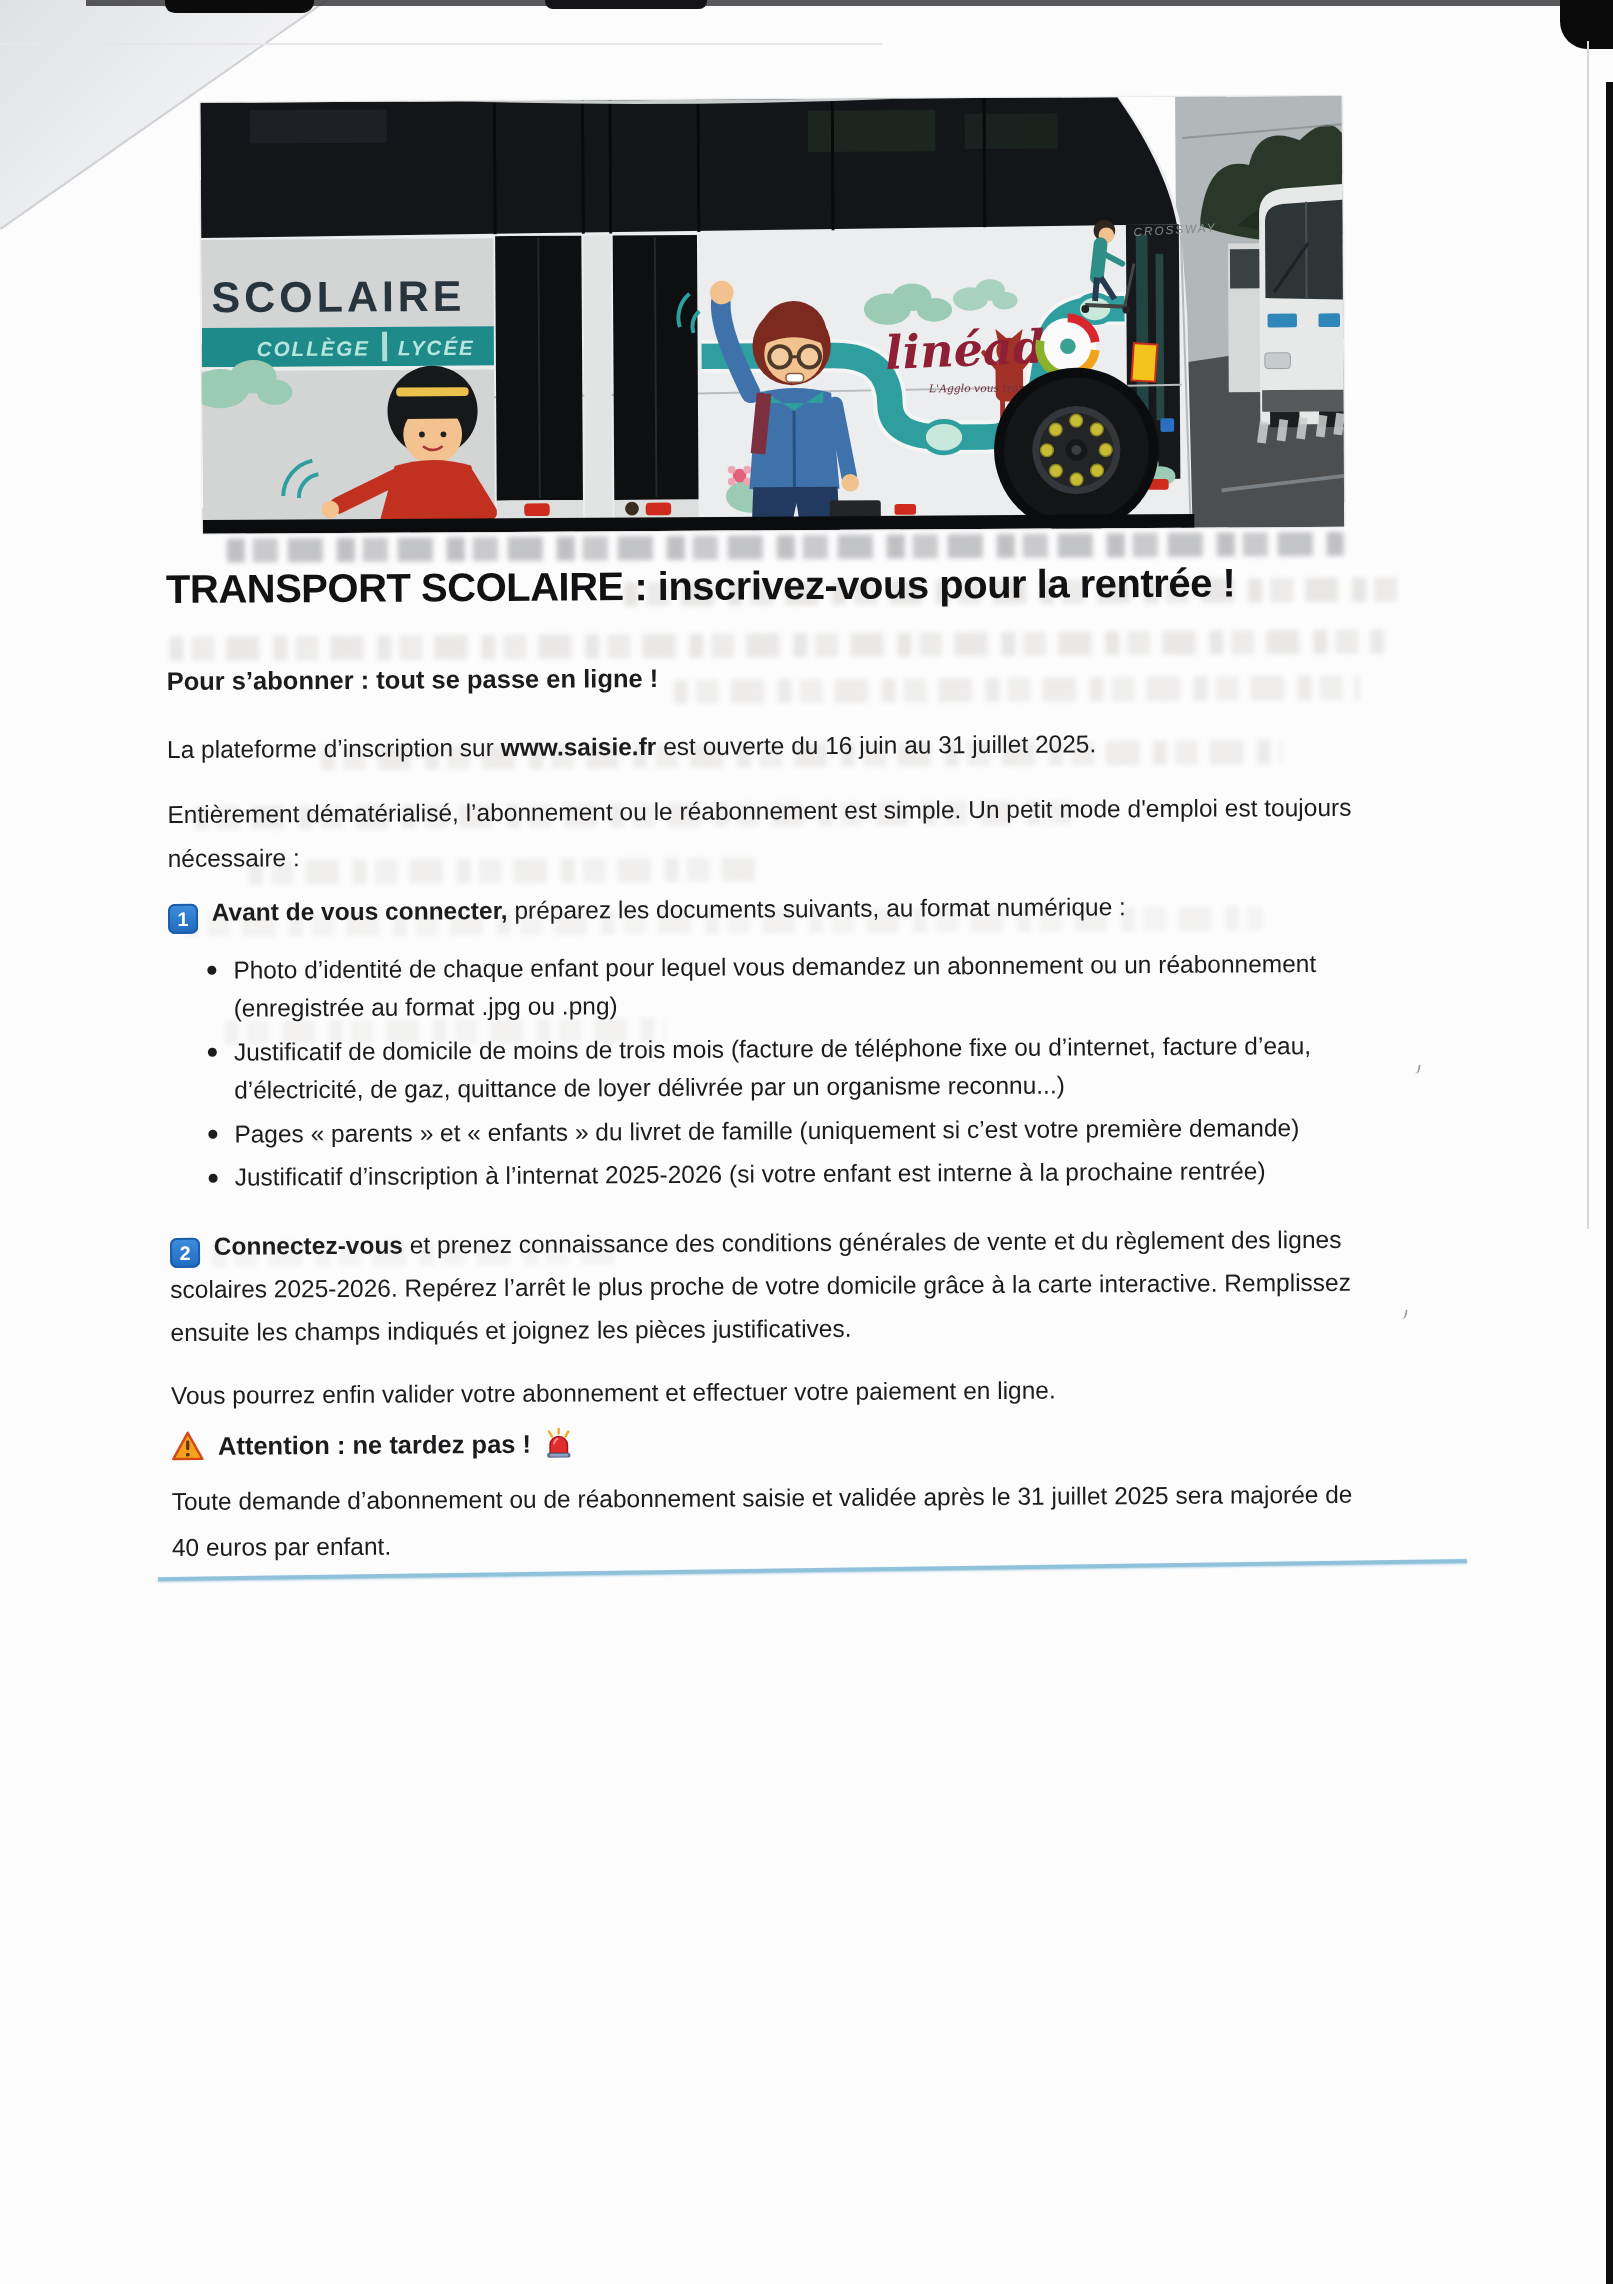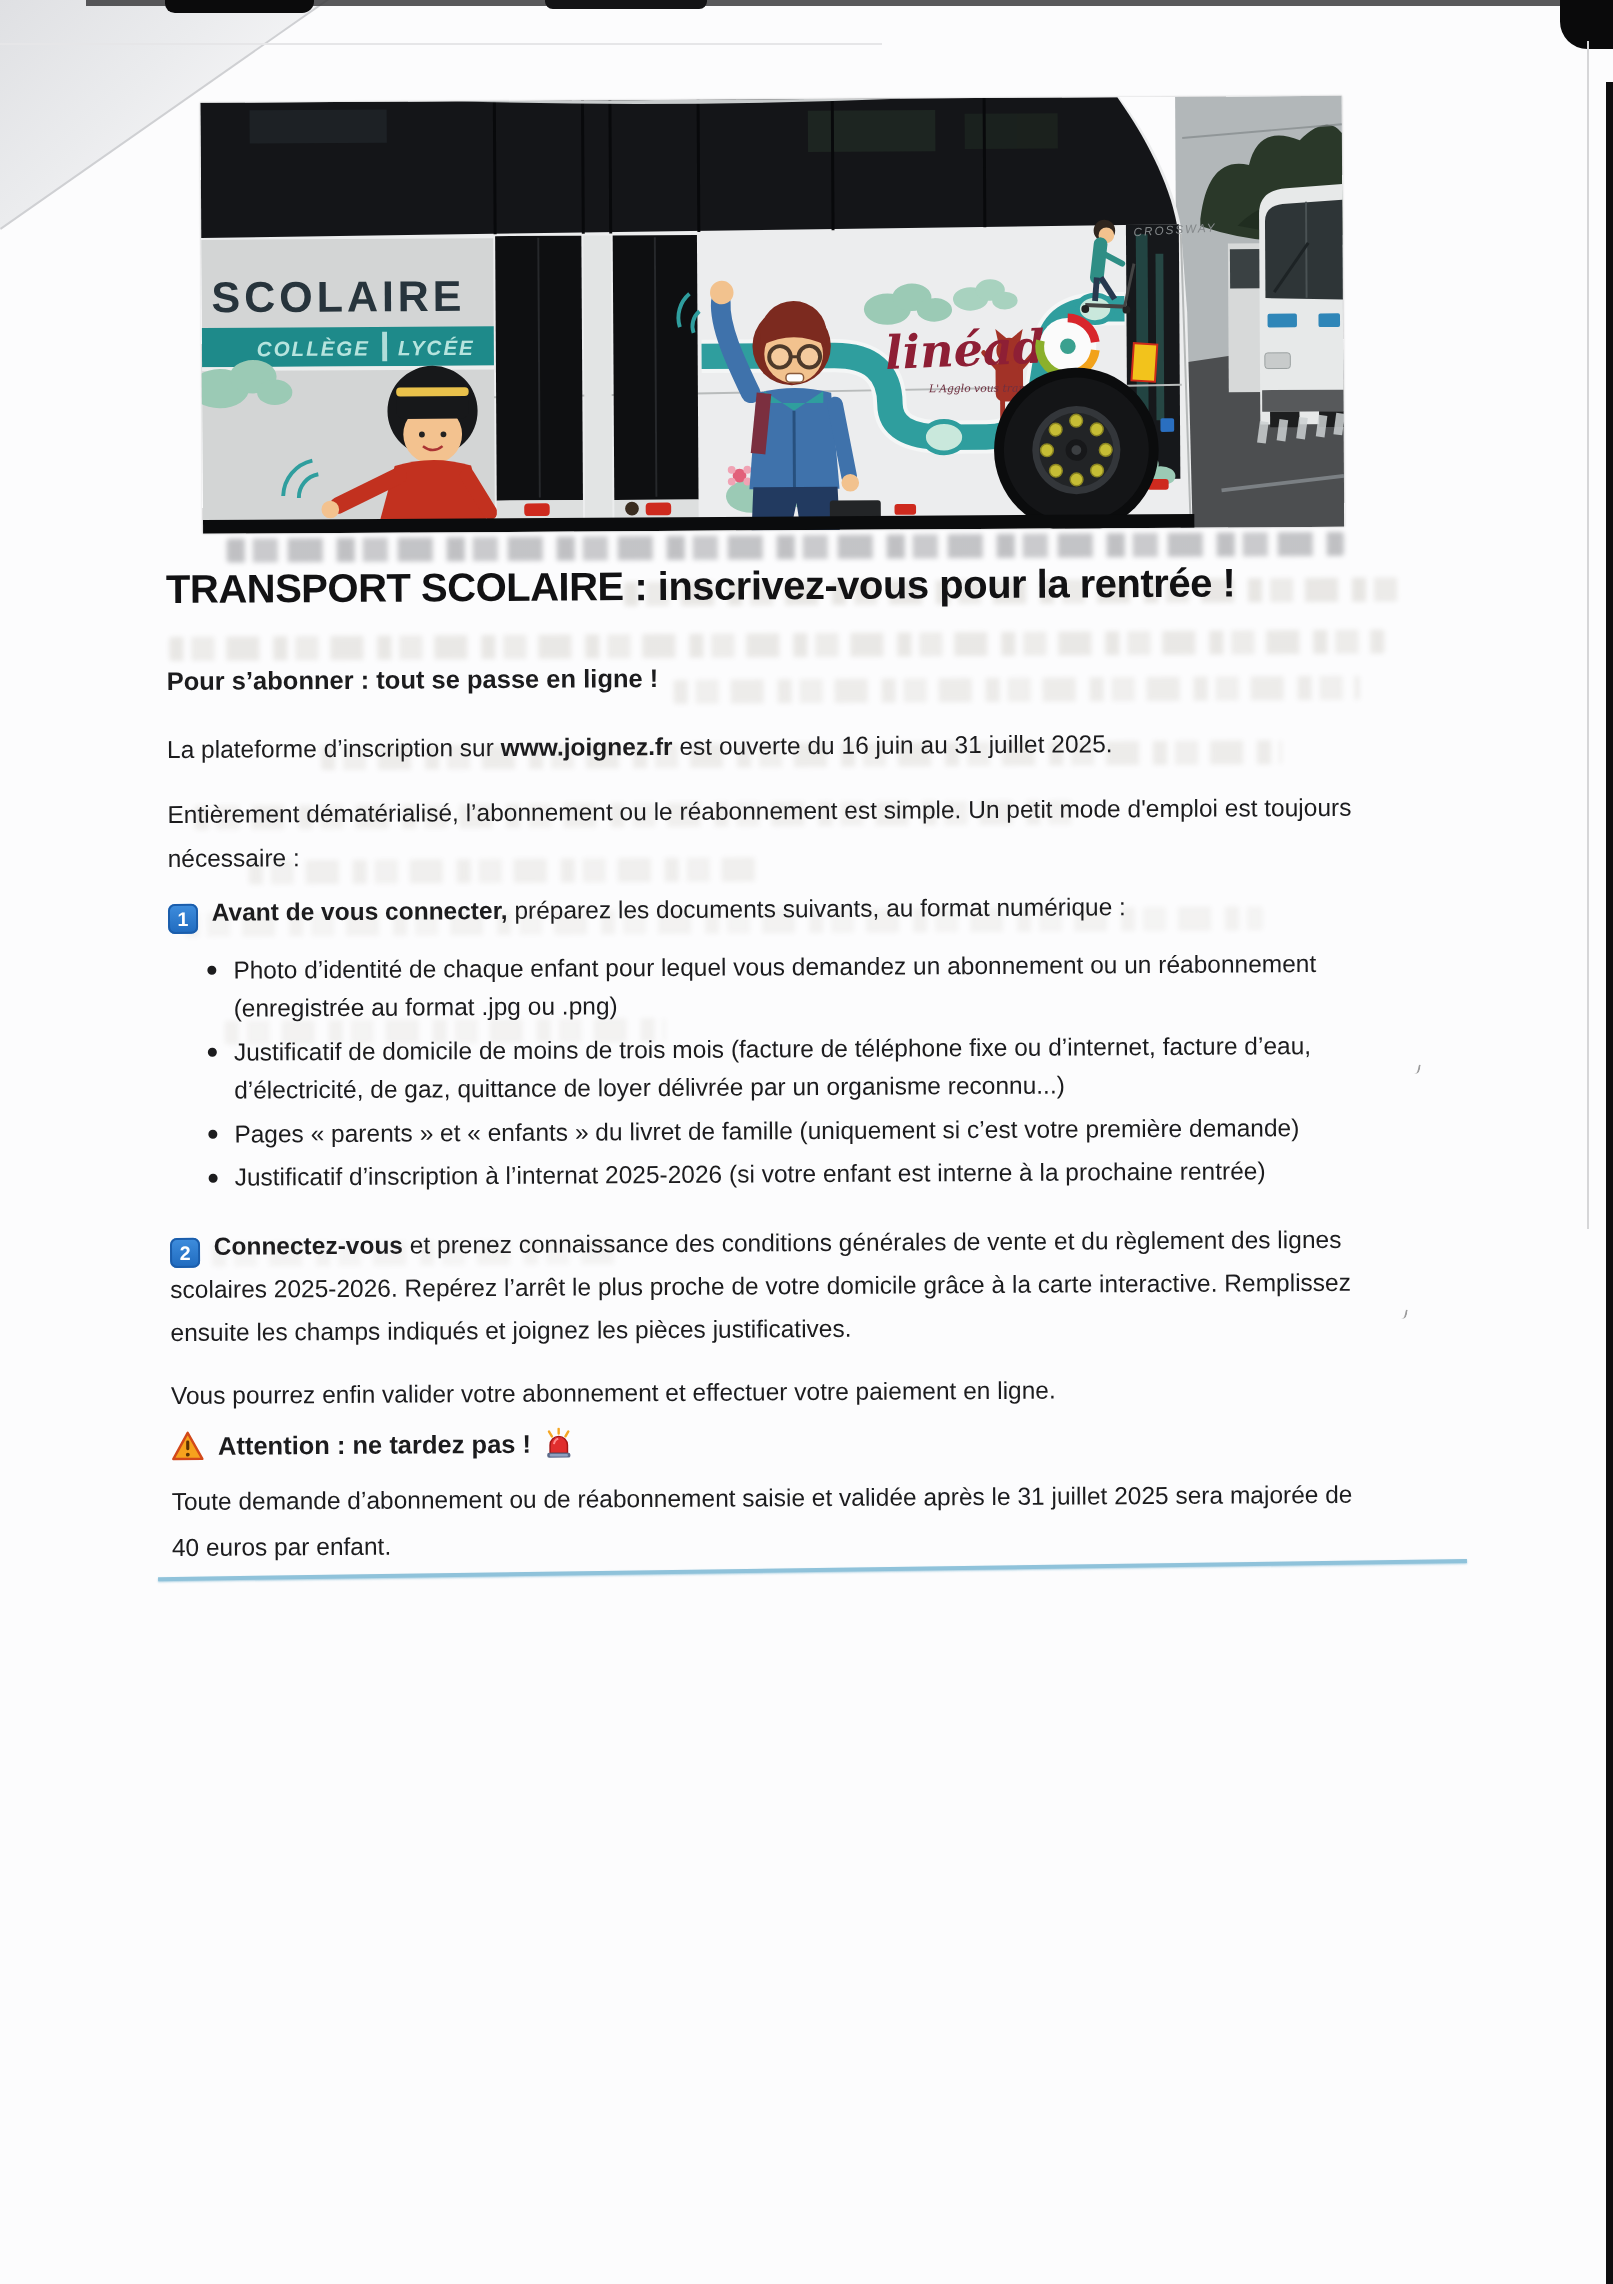--- a/index.html
+++ b/index.html
@@ -312,21 +312,21 @@
         <rect x="0" y="426" width="1012" height="14" fill="#0b0c0d"></rect>
       </svg>
     </div>
 
     <div class="text-col">
 
       <h1>TRANSPORT SCOLAIRE : inscrivez-vous pour la rentrée !</h1>
 
       <p class="h2">Pour s’abonner : tout se passe en ligne !</p>
 
-      <p class="body platform"><span>La plateforme d’inscription sur </span><b>www.joignez.fr</b><span> est ouverte du 16 juin au 31 juillet 2025.</span></p>
+      <p class="body platform"><span>La plateforme d’inscription sur </span><b>www.saisie.fr</b><span> est ouverte du 16 juin au 31 juillet 2025.</span></p>
 
       <p class="body demat">Entièrement dématérialisé, l’abonnement ou le réabonnement est simple. Un petit mode d'emploi est toujours nécessaire :</p>
 
       <p class="body step step-1"><span class="badge">1</span><b>Avant de vous connecter,</b><span> préparez les documents suivants, au format numérique :</span></p>
 
       <ul class="docs">
         <li><span class="dot"></span><span>Photo d’identité de chaque enfant pour lequel vous demandez un abonnement ou un réabonnement (enregistrée au format .jpg ou .png)</span></li>
         <li><span class="dot"></span><span>Justificatif de domicile de moins de trois mois (facture de téléphone fixe ou d’internet, facture d’eau, d’électricité, de gaz, quittance de loyer délivrée par un organisme reconnu...)</span></li>
         <li><span class="dot"></span><span>Pages « parents » et « enfants » du livret de famille (uniquement si c’est votre première demande)</span></li>
         <li><span class="dot"></span><span>Justificatif d’inscription à l’internat 2025-2026 (si votre enfant est interne à la prochaine rentrée)</span></li>

